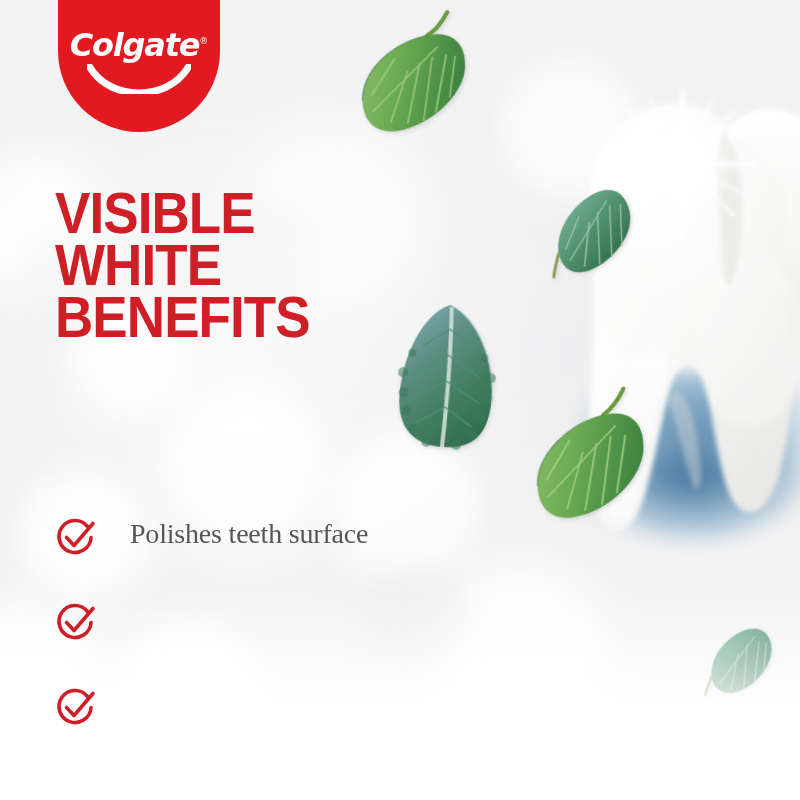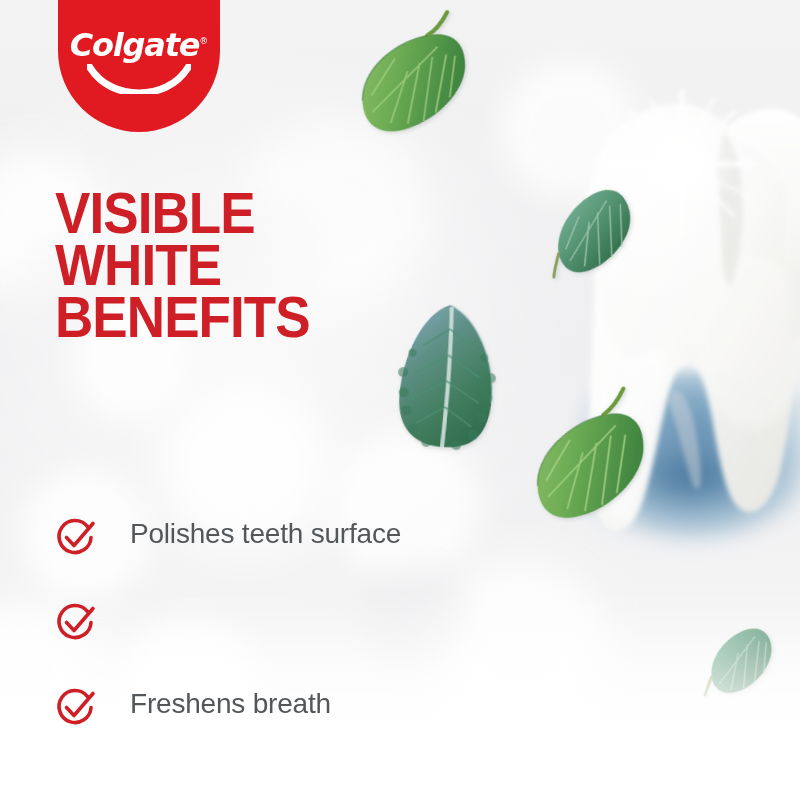--- a/index.html
+++ b/index.html
@@ -91,21 +91,21 @@
     transform-origin:left top;
   }
 
   
   #benefits { position:absolute; left:54px; top:512px; width:560px; }
   .benefit { position:relative; height:85px; }
   .benefit .ic { position:absolute; left:0; top:4px; width:44px; height:44px; }
   .benefit .txt {
     position:absolute; left:76px; top:0px;
     color:#54575a;
-    font-family:Liberation Sans, sans-serif;
+    font-family:Liberation Serif, serif;
     font-size:28px;
     line-height:44px;
     letter-spacing:-.2px;
   }
 </style>
 </head>
 <body>
 
 <div id="stage">
 
@@ -356,18 +356,17 @@
         <path d="M33.5,10.5 A16,16 0 1 0 37,21.5" fill="none" stroke="#cf1f26" stroke-width="3.6" stroke-linecap="round"></path>
         <path d="M12.5,21.5 L20,29.5 L39,7.5" fill="none" stroke="#cf1f26" stroke-width="3.6" stroke-linecap="round" stroke-linejoin="round"></path>
       </svg>
     </div>
 
     <div class="benefit">
       <svg class="ic" viewBox="0 0 44 44">
         <path d="M33.5,10.5 A16,16 0 1 0 37,21.5" fill="none" stroke="#cf1f26" stroke-width="3.6" stroke-linecap="round"></path>
         <path d="M12.5,21.5 L20,29.5 L39,7.5" fill="none" stroke="#cf1f26" stroke-width="3.6" stroke-linecap="round" stroke-linejoin="round"></path>
       </svg>
-      <div class="txt">Freshens breath</div>
     </div>
 
   </div>
 
 </div>
 
 </body></html>

